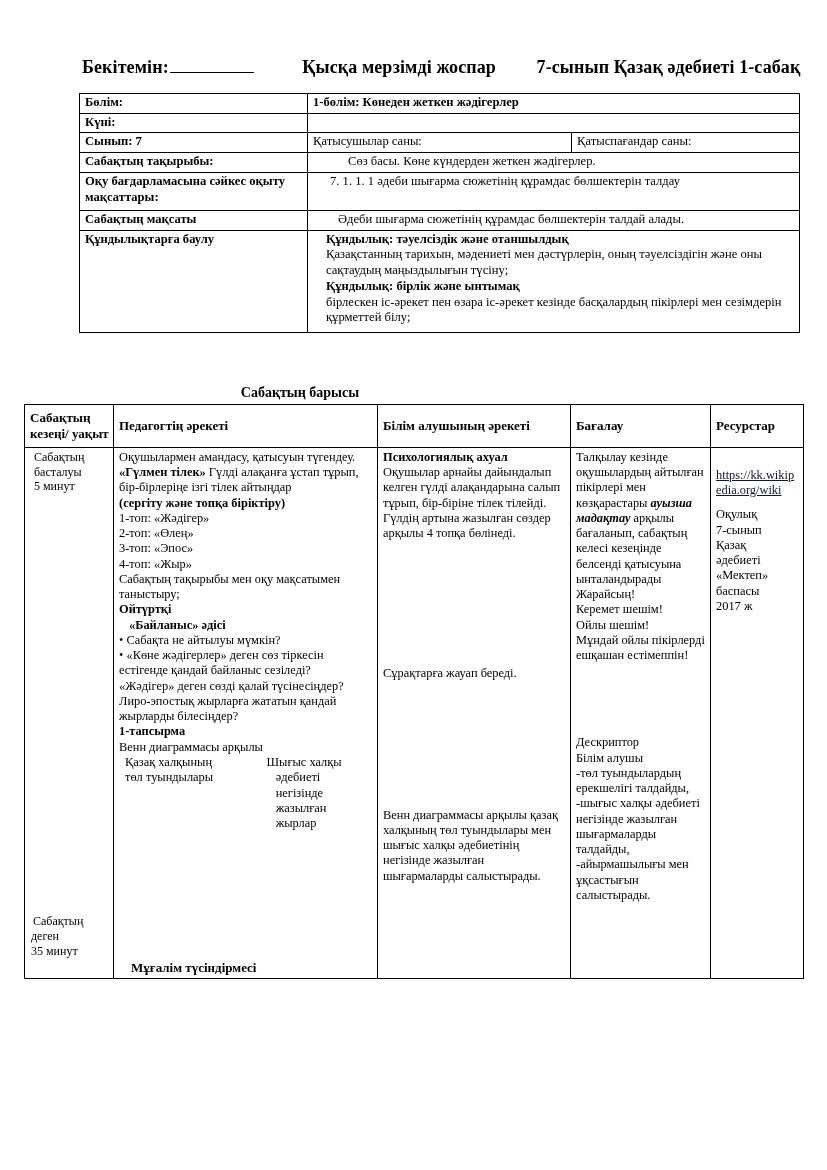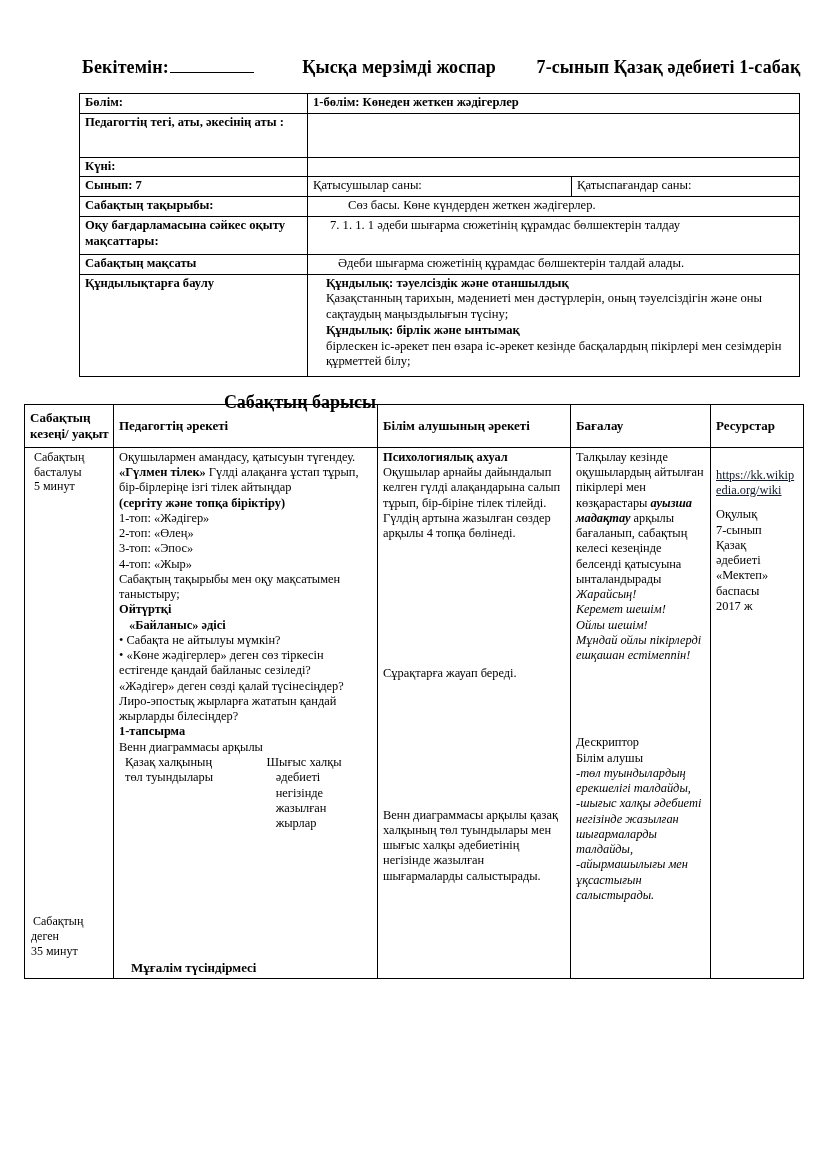--- a/index.html
+++ b/index.html
@@ -76,23 +76,22 @@
   .b { font-weight: bold; }
   .blk { display: block; }
 
   
   .section-caption {
     position: absolute;
     left: 0;
     top: 385px;
     width: 600px;
     text-align: center;
-    font-size: 18px;
+    font-size: 14px;
     font-weight: bold;
-    margin-top: 7px;
   }
 
   
   table.flow {
     position: absolute;
     left: 24px;
     top: 404px;
     width: 779px;
     border-collapse: collapse;
     table-layout: fixed;
@@ -118,21 +117,21 @@
   col.c1 { width: 89px; }
   col.c2 { width: 264px; }
   col.c3 { width: 193px; }
   col.c4 { width: 140px; }
   col.c5 { width: 93px; }
 
   td.stage { font-size: 12px; }
   td.stage .pad { padding-left: 4px; }
   td.stage .mid-pad { padding-top: 420px; padding-left: 3px; }
 
-  .i { font-style: italic; }
+  .i { }
   .bi { font-weight: bold; font-style: italic; }
   .bold { font-weight: bold; }
   .sp { height: 9px; }
   .sp-lg { height: 18px; }
 
   a.res-link {
     color: #0f172a;
     word-break: break-all;
     display: inline;
   }
@@ -168,24 +167,20 @@
   <table class="info">
     <colgroup>
       <col style="width:228px">
       <col style="width:264px">
       <col style="width:228px">
     </colgroup>
     <tbody>
       <tr>
         <td class="lbl">Бөлім:</td>
         <td colspan="2" class="b">1-бөлім: Көнеден жеткен жәдігерлер</td>
-      </tr>
-      <tr>
-        <td class="lbl-ind" style="height:40px">Педагогтің тегі, аты, әкесінің аты :</td>
-        <td colspan="2"></td>
       </tr>
       <tr>
         <td class="lbl">Күні:</td>
         <td colspan="2"></td>
       </tr>
       <tr>
         <td class="lbl">Сынып:  7</td>
         <td>Қатысушылар саны:</td>
         <td>Қатыспағандар саны:</td>
       </tr>

